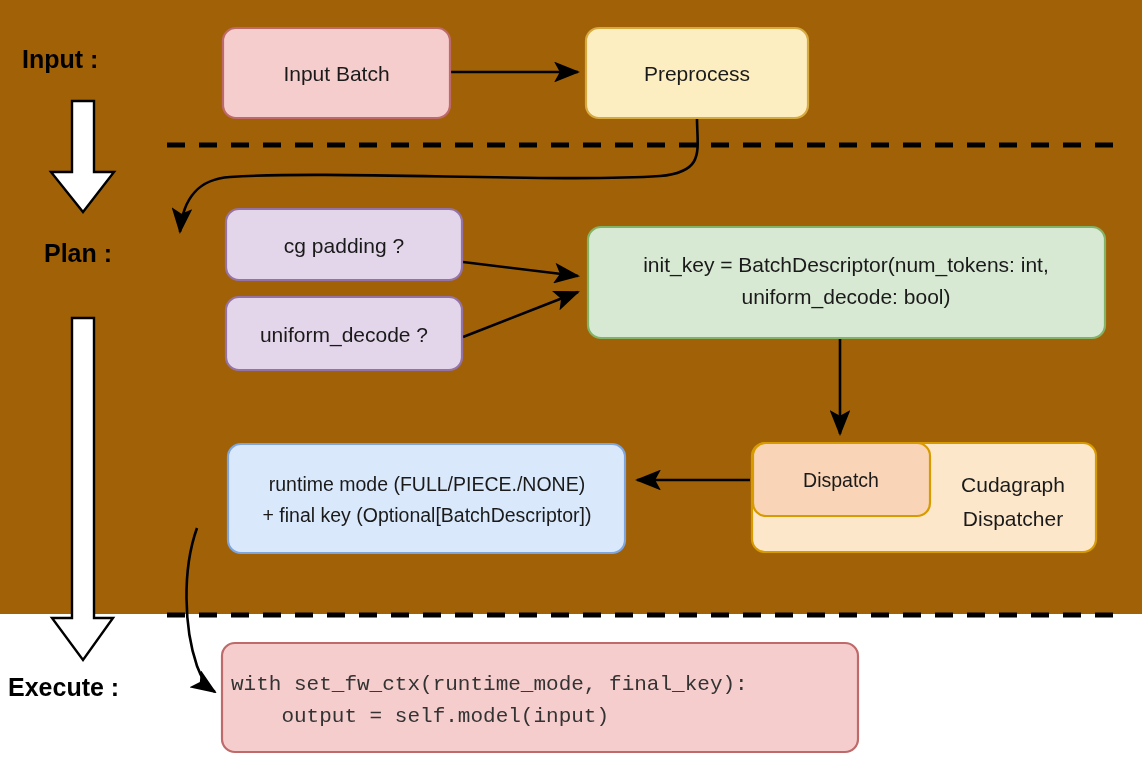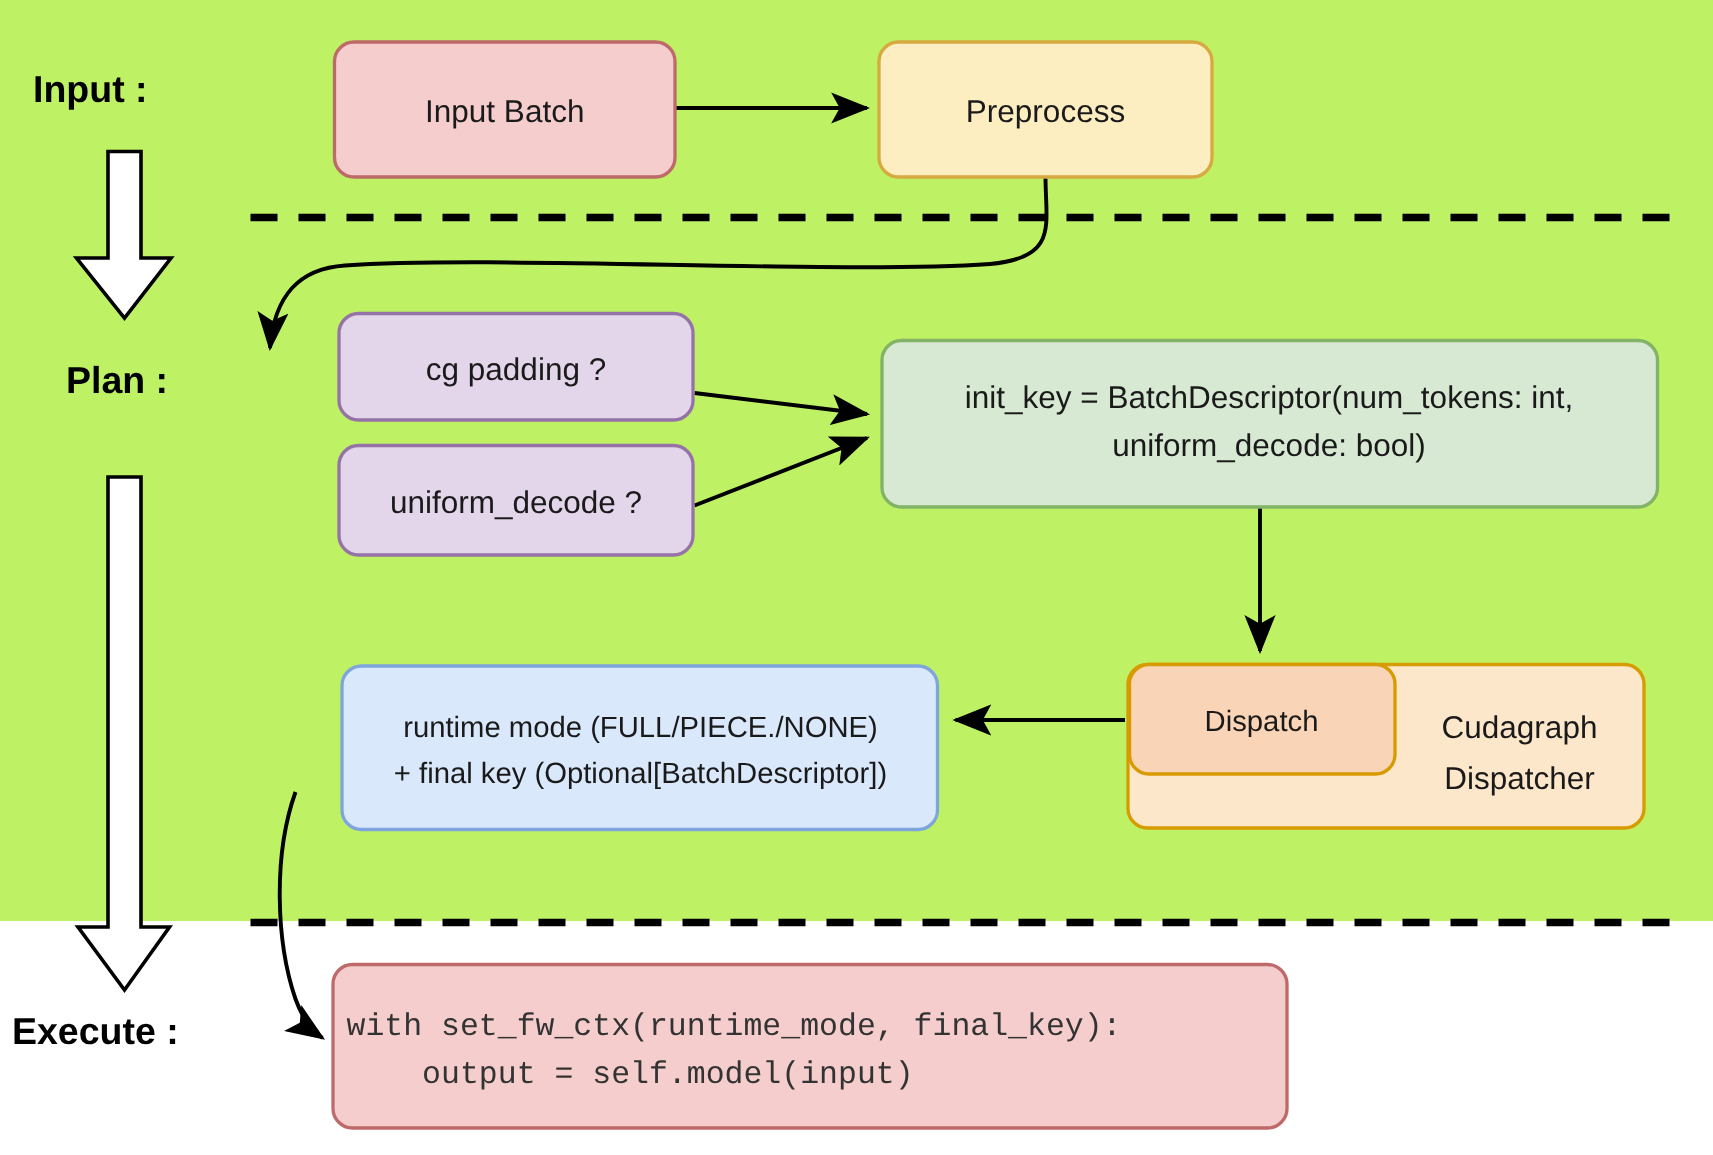--- a/index.html
+++ b/index.html
@@ -10,21 +10,21 @@
   body {
     width: 1142px;
     height: 770px;
     font-family: "Liberation Sans", sans-serif;
     overflow: hidden;
   }
   #diagram-root {
     position: relative;
     width: 1142px;
     height: 614px;
-    background: #bef264;
+    background: #a16207;
   }
   svg#diagram {
     position: absolute;
     left: 0;
     top: 0;
     width: 1142px;
     height: 770px;
   }
   .stage-label {
     font-family: "Liberation Sans", sans-serif;

